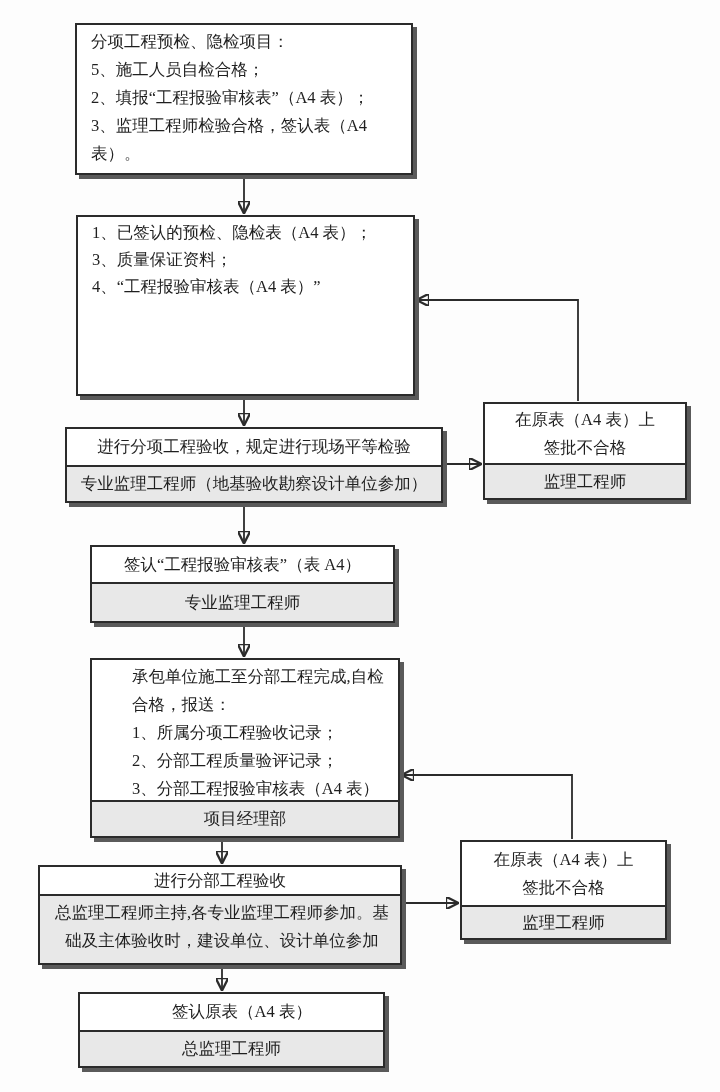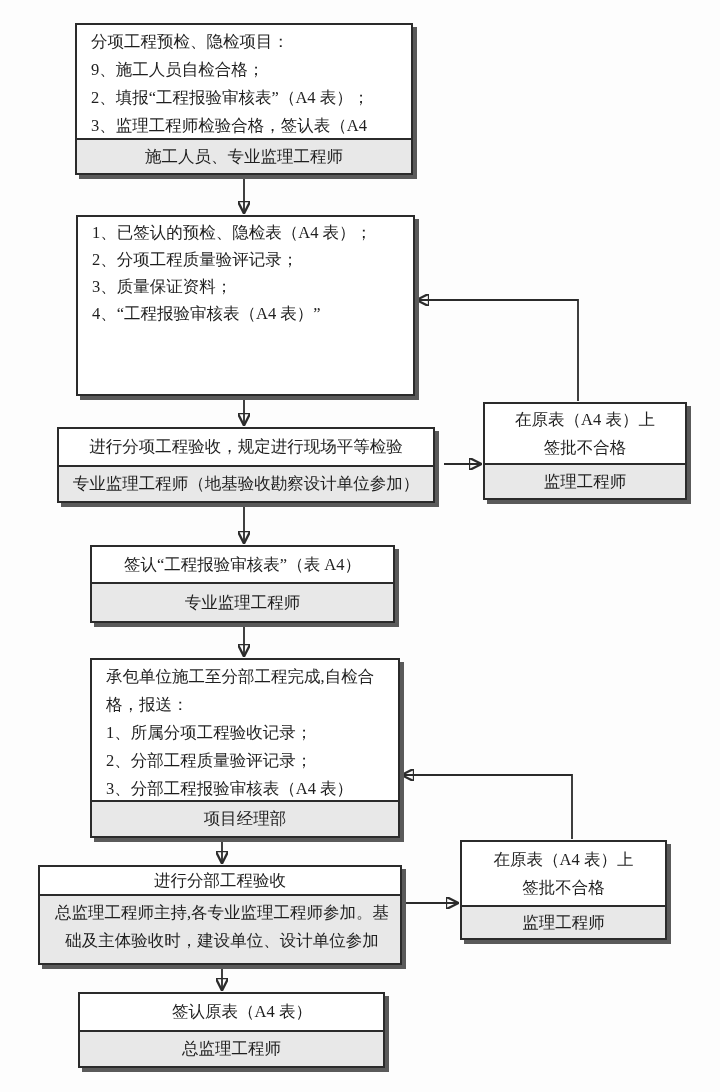--- a/index.html
+++ b/index.html
@@ -51,58 +51,56 @@
     <path d="M222,966 L222,990" marker-end="url(#arrow)"></path>
     <path d="M444,464 L481,464" marker-end="url(#arrow)"></path>
     <path d="M578,401 L578,300 L417,300" marker-end="url(#arrow)"></path>
     <path d="M403,903 L458,903" marker-end="url(#arrow)"></path>
     <path d="M572,839 L572,775 L402,775" marker-end="url(#arrow)"></path>
   </svg>
 
   <div class="node" style="left:75px;top:23px;width:338px;height:152px;">
     <div class="nbody lines" style="height:113px;">
       <div class="tline">分项工程预检、隐检项目：</div>
-      <div class="tline">9、施工人员自检合格；</div>
+      <div class="tline">5、施工人员自检合格；</div>
       <div class="tline">2、填报“工程报验审核表”（A4 表）；</div>
       <div class="tline">3、监理工程师检验合格，签认表（A4 表）。</div>
     </div>
-    <div class="nfooter">施工人员、专业监理工程师</div>
   </div>
 
   <div class="node" style="left:76px;top:215px;width:339px;height:181px;">
     <div class="nbody lines lh27" style="height:138px;">
       <div class="tline">1、已签认的预检、隐检表（A4 表）；</div>
-      <div class="tline">2、分项工程质量验评记录；</div>
       <div class="tline">3、质量保证资料；</div>
       <div class="tline">4、“工程报验审核表（A4 表）”</div>
     </div>
   </div>
 
-  <div class="node" style="left:57px;top:427px;width:378px;height:76px;">
+  <div class="node" style="left:65px;top:427px;width:378px;height:76px;">
     <div class="nbody center" style="height:36px;">进行分项工程验收，规定进行现场平等检验</div>
     <div class="nfooter">专业监理工程师（地基验收勘察设计单位参加）</div>
   </div>
 
   <div class="node" style="left:483px;top:402px;width:204px;height:98px;">
     <div class="nbody center" style="height:59px;">
       <div class="stack">
         <div>在原表（A4 表）上</div>
         <div>签批不合格</div>
       </div>
     </div>
     <div class="nfooter">监理工程师</div>
   </div>
 
   <div class="node" style="left:90px;top:545px;width:305px;height:78px;">
     <div class="nbody center" style="height:35px;">签认“工程报验审核表”（表 A4）</div>
     <div class="nfooter">专业监理工程师</div>
   </div>
 
   <div class="node" style="left:90px;top:658px;width:310px;height:180px;">
-    <div class="nbody lines" style="height:140px;">
+    <div class="nbody lines" style="height:140px;margin-left:26px;">
       <div class="tline">承包单位施工至分部工程完成,自检合格，报送：</div>
       <div class="tline">1、所属分项工程验收记录；</div>
       <div class="tline">2、分部工程质量验评记录；</div>
       <div class="tline">3、分部工程报验审核表（A4 表）</div>
     </div>
     <div class="nfooter">项目经理部</div>
   </div>
 
   <div class="node" style="left:38px;top:865px;width:364px;height:100px;">
     <div class="nbody center" style="height:34px;">进行分部工程验收</div>

